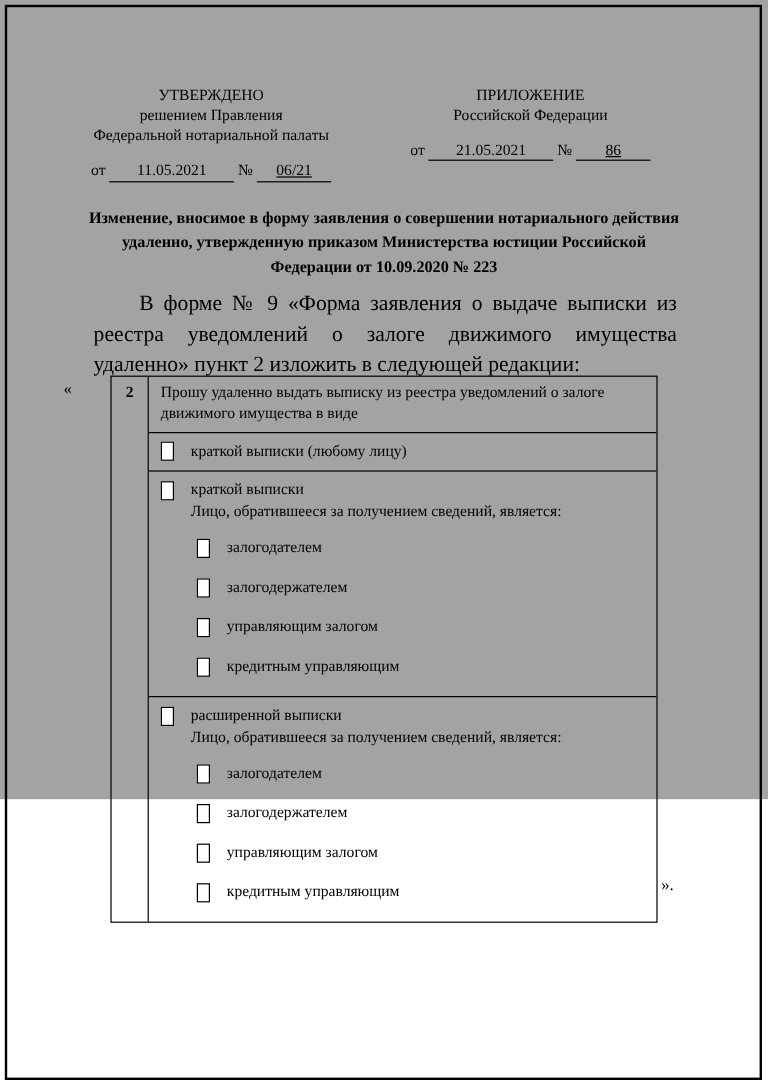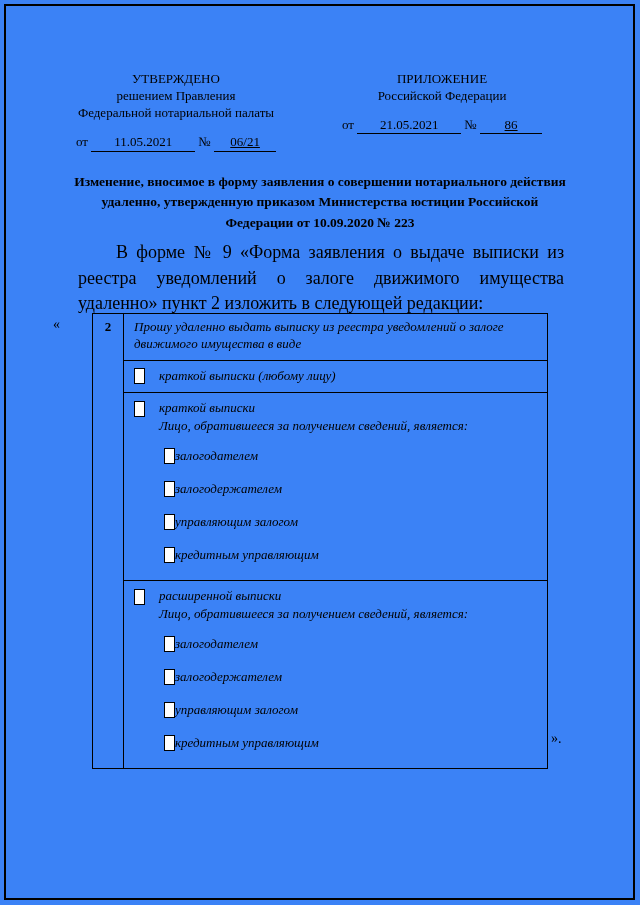--- a/index.html
+++ b/index.html
@@ -4,21 +4,21 @@
 <style>
   * { margin:0; padding:0; box-sizing:border-box; }
   html,body { background:#ffffff; }
   body {
     width:640px; height:905px;
     font-family:"Liberation Serif", serif;
     color:#000;
     position:relative;
     overflow:hidden;
   }
-  .page { position:absolute; inset:0; width:640px; height:905px; background:#3b82f6; }
+  .page { position:absolute; inset:0; width:640px; height:666px; background:#a3a3a3; }
   .frame {
     position:absolute; left:4px; top:4px; width:631px; height:896px;
     border:2px solid #000;
   }
   .hdr-block { position:absolute; text-align:center; font-size:13px; line-height:1.32; }
   .hdr-left  { left:64px;  top:70px; width:224px; }
   .hdr-right { left:320px; top:70px; width:244px; }
   .fill-line { margin-top:12px; white-space:nowrap; }
   .u { display:inline-block; border-bottom:1px solid #000; text-align:center; }
   .u-date { min-width:104px; }
@@ -35,40 +35,40 @@
   .close-quote { position:absolute; left:551px; top:731px; font-size:14px; }
   .form-table {
     position:absolute; left:92px; top:313px; width:456px;
     border:1px solid #000; display:flex; align-items:stretch;
     font-size:13px; line-height:1.3;
   }
   .num-col {
     width:31px; flex:none; border-right:1px solid #000;
     text-align:center; padding-top:5px; font-weight:bold;
   }
-  .content-col { flex:1; min-width:0;font-style:italic; }
+  .content-col { flex:1; min-width:0; }
   .trow { border-bottom:1px solid #000; }
   .trow:last-child { border-bottom:none; }
   .intro-row { padding:5px 10px 7px 10px; }
   .option-row {
     padding:7px 10px; display:flex; align-items:center; gap:14px; min-height:30px;
   }
   .option-block { padding:6px 10px 16px 10px; }
   .option-head { display:flex; align-items:flex-start; gap:14px; }
   .option-head .checkbox { margin-top:2px; }
   .option-text div { line-height:1.4; }
   .checkbox {
     display:inline-block; width:11px; height:16px; flex:none;
     border:1px solid #000; background:#fff;
   }
   .sub-options {
     margin-left:30px; margin-top:13px;
     display:flex; flex-direction:column; gap:16px;
   }
-  .sub-option { display:flex; align-items:flex-start; }
+  .sub-option { display:flex; align-items:flex-end; gap:14px; }
 </style>
 </head>
 <body>
 
 <div class="page">
   <div class="frame"></div>
 
   <div class="hdr-block hdr-left">
     <div>УТВЕРЖДЕНО</div>
     <div>решением Правления</div>

